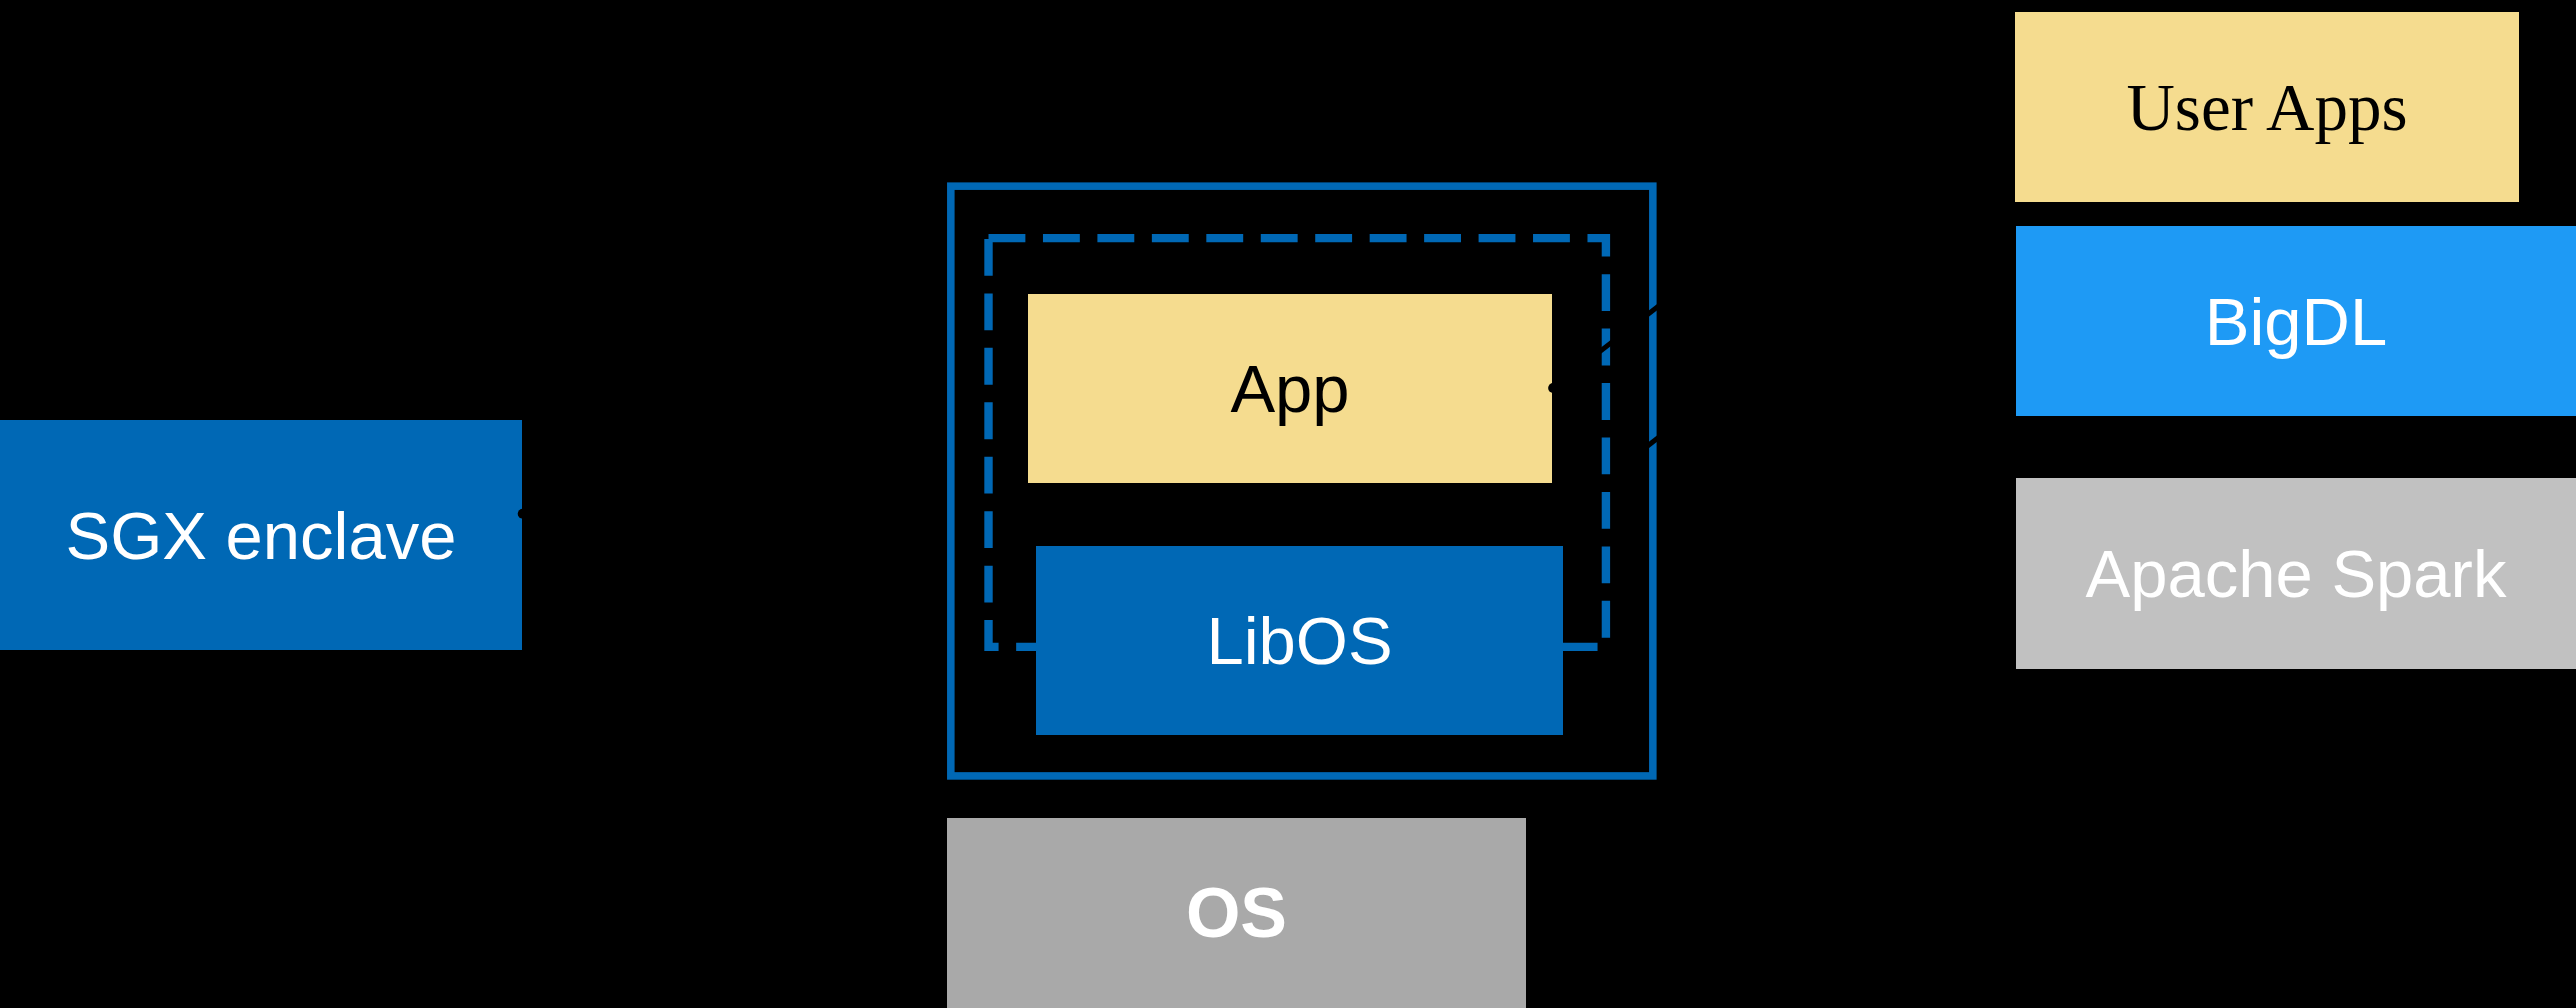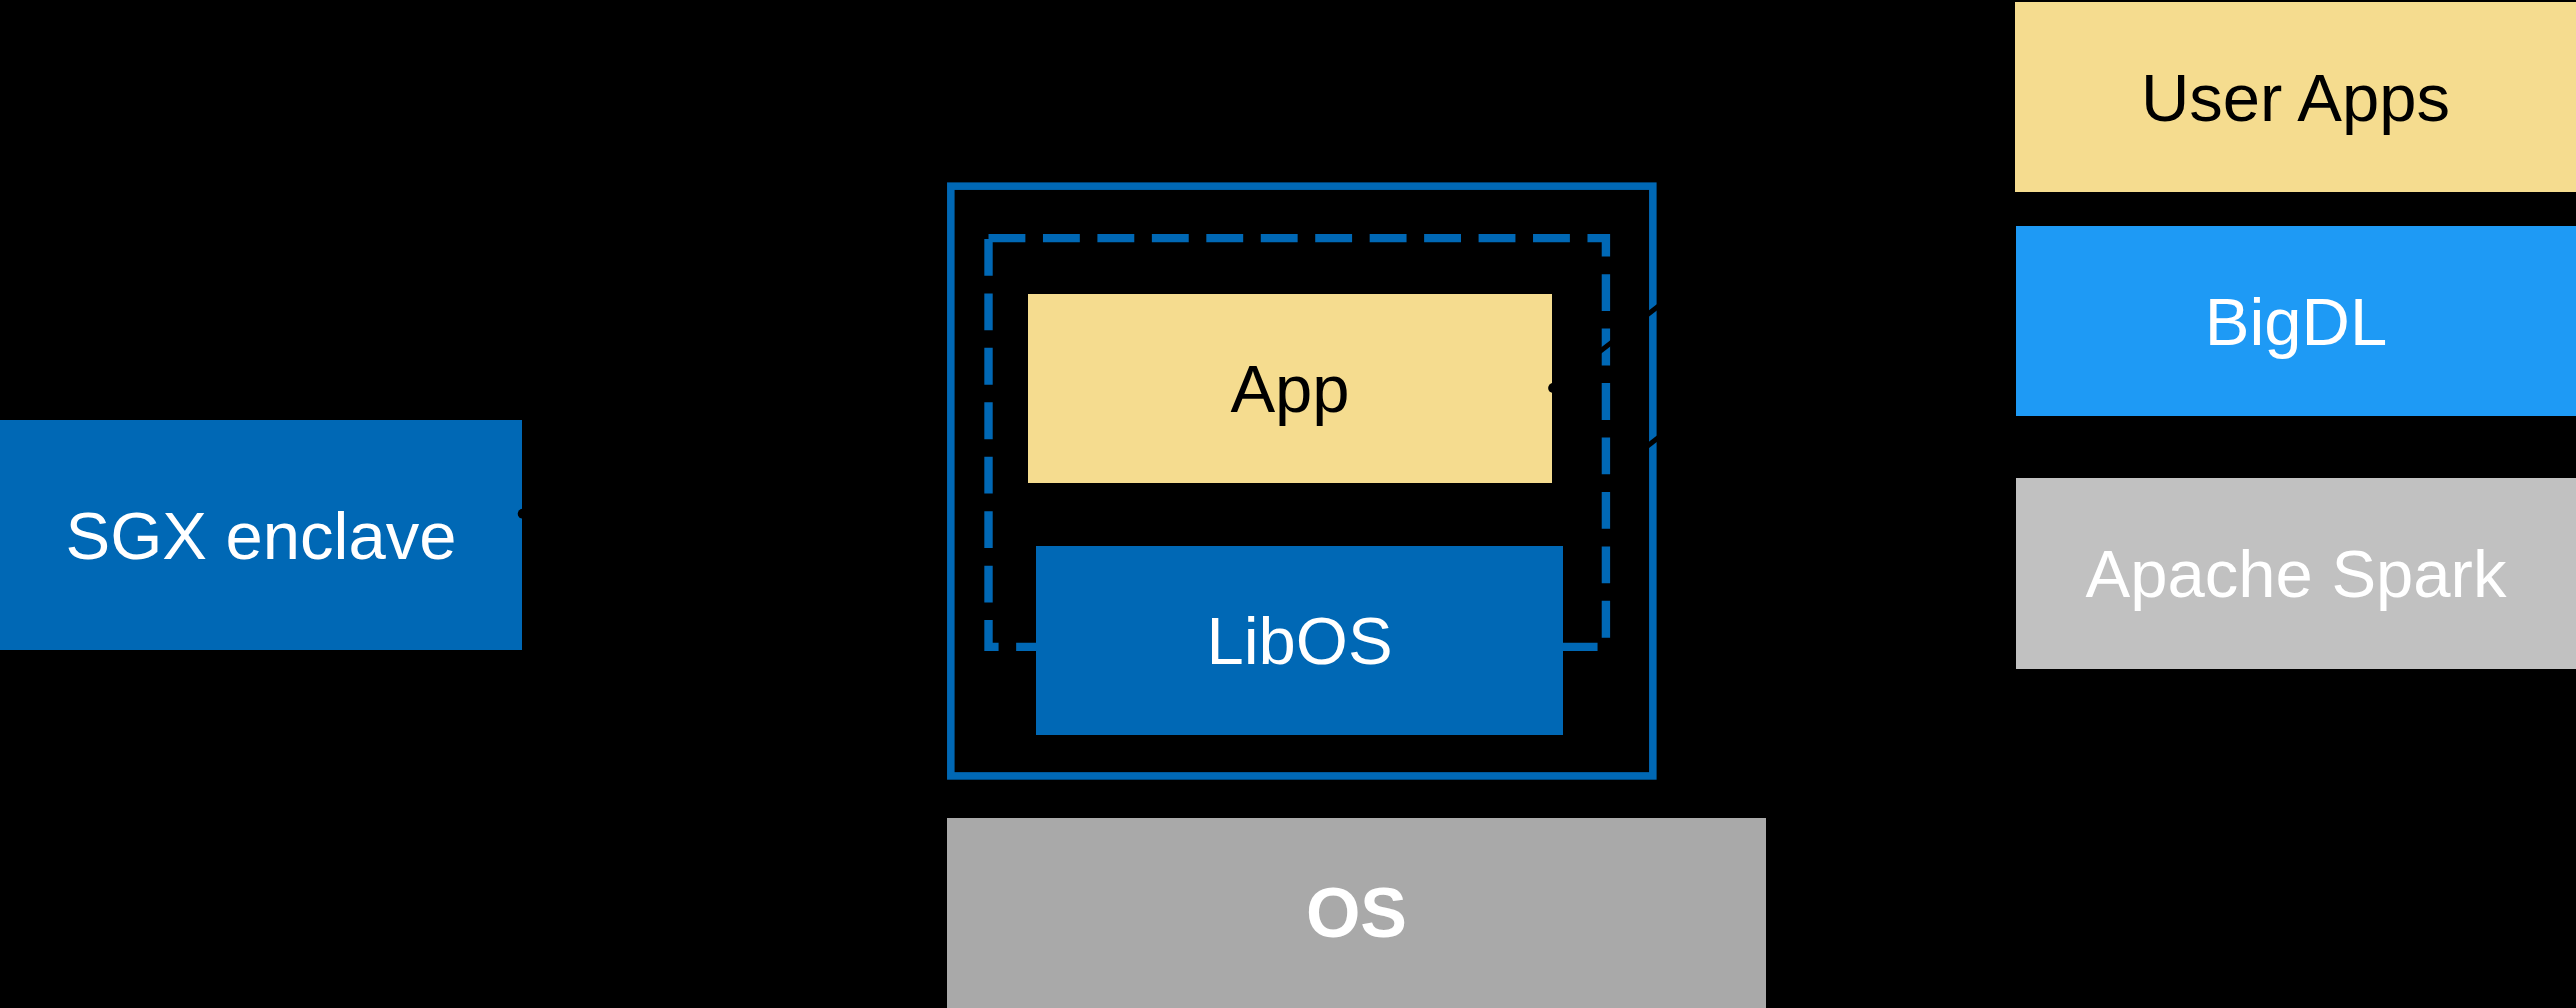--- a/index.html
+++ b/index.html
@@ -23,22 +23,22 @@
   }
   .box{
     position:absolute;
     display:flex;align-items:center;justify-content:center;
     font-size:67px;line-height:1;white-space:nowrap;
     z-index:2;
   }
   .box-sgx{left:0;top:420px;width:522px;height:230px;background:var(--intel-blue);color:var(--text-light);}
   .box-app{left:1028px;top:294px;width:524px;height:189px;background:var(--yellow);color:var(--text-dark);justify-content:center;}
   .box-libos{left:1036px;top:546px;width:527px;height:189px;background:var(--intel-blue);color:var(--text-light);}
-  .box-os{left:947px;top:818px;width:819px;height:190px;background:var(--gray-os);color:var(--text-light);font-weight:bold;font-size:70px;}
-  .box-userapps{left:2015px;top:2px;width:561px;height:190px;background:var(--yellow);color:var(--text-dark);}
+  .box-os{left:947px;top:818px;width:579px;height:190px;background:var(--gray-os);color:var(--text-light);font-weight:bold;font-size:70px;}
+  .box-userapps{left:2015px;top:12px;width:504px;height:190px;background:var(--yellow);color:var(--text-dark);font-family:Liberation Serif, serif;}
   .box-bigdl{left:2016px;top:226px;width:560px;height:190px;background:var(--bright-blue);color:var(--text-light);}
   .box-spark{left:2016px;top:478px;width:560px;height:191px;background:var(--gray-spark);color:var(--text-light);}
   .layer{
     position:absolute;left:0;top:0;width:2576px;height:1009px;
     pointer-events:none;
   }
   .layer-under{z-index:1;}
   .layer-over{z-index:3;}
   .stroke-blue{stroke:var(--intel-blue);fill:none;}
   .stroke-black{stroke:var(--callout-black);fill:none;}

